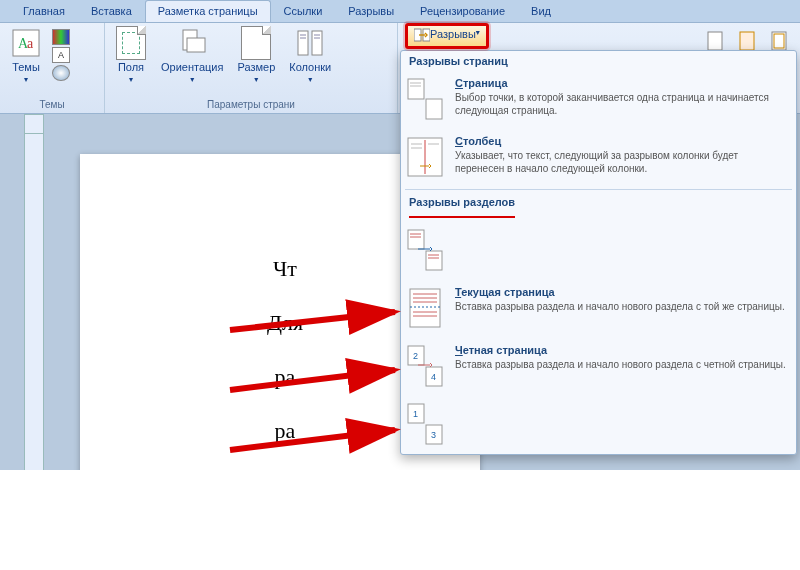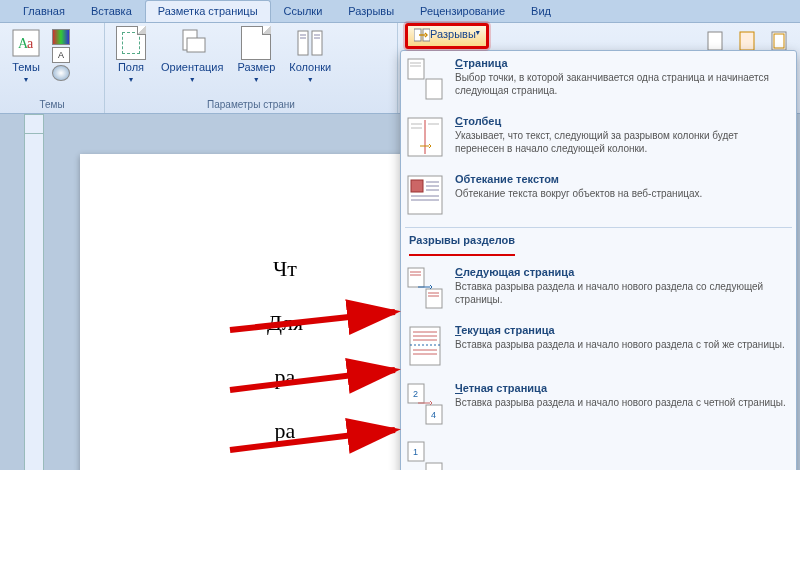--- a/index.html
+++ b/index.html
@@ -162,20 +162,21 @@
       <p>Чт</p>
       <p>Для</p>
       <p>ра</p>
       <p>ра</p>
       <p>стр</p>
       <p>стр</p>
     </div>
   </div>
 
   <div class="dropdown" style="top:50px;">
+    <div class="dd-section-hdr">Разрывы страниц</div>
 
     <div class="dd-item">
       <div class="dd-ic">
           <svg width="38" height="42">
             <rect x="2" y="1" width="16" height="20" fill="#fff" stroke="#999"></rect>
             <rect x="20" y="21" width="16" height="20" fill="#fff" stroke="#999"></rect>
             <line x1="4" y1="5" x2="15" y2="5" stroke="#bbb"></line>
             <line x1="4" y1="8" x2="15" y2="8" stroke="#bbb"></line>
           </svg>
         </div>
@@ -196,58 +197,37 @@
             <path d="M14 30 L23 30" stroke="#c80"></path>
             <path d="M23 28 L25 30 L23 32" fill="none" stroke="#c80"></path>
           </svg>
         </div>
       <div class="dd-text">
         <div class="dd-title"><u>С</u>толбец</div>
         <div class="dd-desc">Указывает, что текст, следующий за разрывом колонки будет перенесен в начало следующей колонки.</div>
       </div>
     </div>
 
-    <div class="dd-item">
-      <div class="dd-ic">
-          <svg width="38" height="42">
-            <rect x="2" y="2" width="34" height="38" fill="#fff" stroke="#999"></rect>
-            <rect x="5" y="6" width="12" height="12" fill="#c66" stroke="#933"></rect>
-            <line x1="20" y1="8" x2="33" y2="8" stroke="#88a"></line>
-            <line x1="20" y1="12" x2="33" y2="12" stroke="#88a"></line>
-            <line x1="20" y1="16" x2="33" y2="16" stroke="#88a"></line>
-            <line x1="5" y1="22" x2="33" y2="22" stroke="#88a"></line>
-            <line x1="5" y1="26" x2="33" y2="26" stroke="#88a"></line>
-          </svg>
-        </div>
-      <div class="dd-text">
-        <div class="dd-title">Обтекание текстом</div>
-        <div class="dd-desc">Обтекание текста вокруг объектов на веб-страницах.</div>
-      </div>
-    </div>
 
     <div class="dd-sep"></div>
     <div class="dd-section-hdr"><span class="hl">Разрывы разделов</span></div>
 
     <div class="dd-item">
       <div class="dd-ic">
           <svg width="38" height="42">
             <rect x="2" y="1" width="16" height="19" fill="#fff" stroke="#999"></rect>
             <rect x="20" y="22" width="16" height="19" fill="#fff" stroke="#999"></rect>
             <line x1="4" y1="5" x2="15" y2="5" stroke="#c66"></line>
             <line x1="4" y1="8" x2="15" y2="8" stroke="#c66"></line>
             <line x1="22" y1="26" x2="33" y2="26" stroke="#c66"></line>
             <line x1="22" y1="29" x2="33" y2="29" stroke="#c66"></line>
             <path d="M12 20 L24 20" stroke="#26a"></path>
             <path d="M24 18 L26 20 L24 22" fill="none" stroke="#26a"></path>
           </svg>
         </div>
-      <div class="dd-text">
-        <div class="dd-title"><u>С</u>ледующая страница</div>
-        <div class="dd-desc">Вставка разрыва раздела и начало нового раздела со следующей страницы.</div>
-      </div>
     </div>
 
     <div class="dd-item">
       <div class="dd-ic">
           <svg width="38" height="42">
             <rect x="4" y="2" width="30" height="38" fill="#fff" stroke="#999"></rect>
             <line x1="7" y1="7" x2="31" y2="7" stroke="#c66"></line>
             <line x1="7" y1="11" x2="31" y2="11" stroke="#c66"></line>
             <line x1="7" y1="15" x2="31" y2="15" stroke="#c66"></line>
             <line x1="4" y1="20" x2="34" y2="20" stroke="#26a" stroke-dasharray="2,2"></line>

